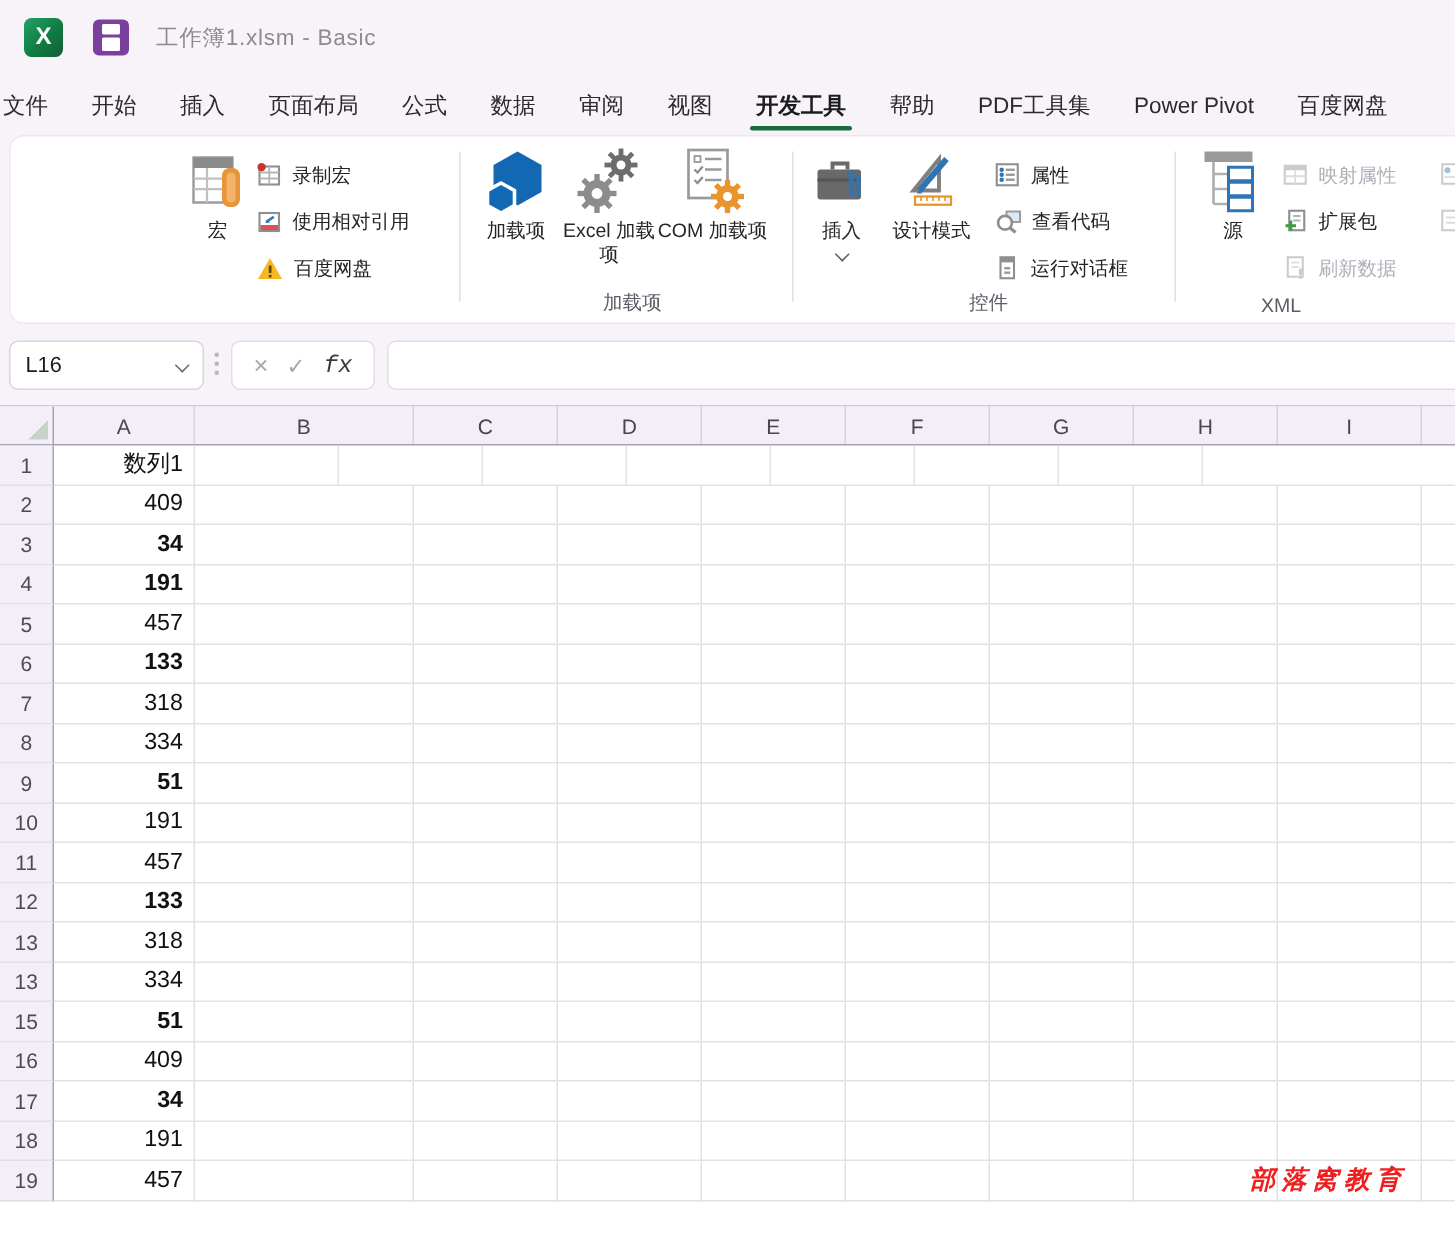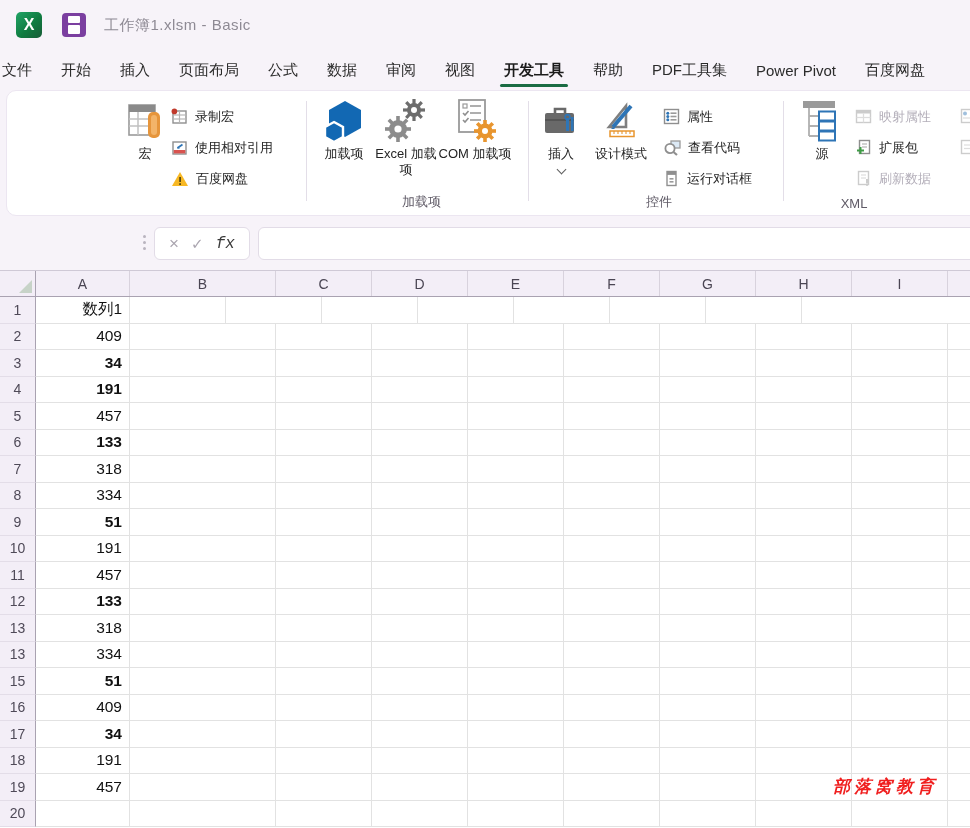--- a/index.html
+++ b/index.html
@@ -376,20 +376,24 @@
             <line x1="5" y1="9.5" x2="11" y2="9.5" stroke="#b5b5b5" stroke-width="1.2"></line>
           </svg>
         </span>
       </div>
     </div>
     <div class="group-label" style="width:130px">XML</div>
   </div>
 </div>
 
 <div class="fxrow">
+  <div class="namebox">
+    <span>L16</span>
+    <span class="chev"></span>
+  </div>
   <div class="fx-handle">
       <i></i>
       <i></i>
       <i></i>
     </div>
   <div class="fx-pill">
     <span class="fx-x">×</span>
     <span class="fx-check">✓</span>
     <span class="fx-fx">fx</span>
   </div>
@@ -650,28 +654,15 @@
         <div class="cell" style="width: 146px;"></div>
         <div class="cell" style="width: 96px;"></div>
         <div class="cell" style="width: 96px;"></div>
         <div class="cell" style="width: 96px;"></div>
         <div class="cell" style="width: 96px;"></div>
         <div class="cell" style="width: 96px;"></div>
         <div class="cell" style="width: 96px;"></div>
         <div class="cell" style="width: 96px;"></div>
         <div class="cell" style="flex: 1 1 0%; border-right: none;"></div>
       </div>
-      <div class="grow">
-        <div class="rowhdr">20</div>
-        <div class="cell" style="width: 94px;"></div>
-        <div class="cell" style="width: 146px;"></div>
-        <div class="cell" style="width: 96px;"></div>
-        <div class="cell" style="width: 96px;"></div>
-        <div class="cell" style="width: 96px;"></div>
-        <div class="cell" style="width: 96px;"></div>
-        <div class="cell" style="width: 96px;"></div>
-        <div class="cell" style="width: 96px;"></div>
-        <div class="cell" style="width: 96px;"></div>
-        <div class="cell" style="flex: 1 1 0%; border-right: none;"></div>
-      </div>
     </div>
   <div class="watermark">部落窝教育</div>
 </div>
 
 </body></html>

